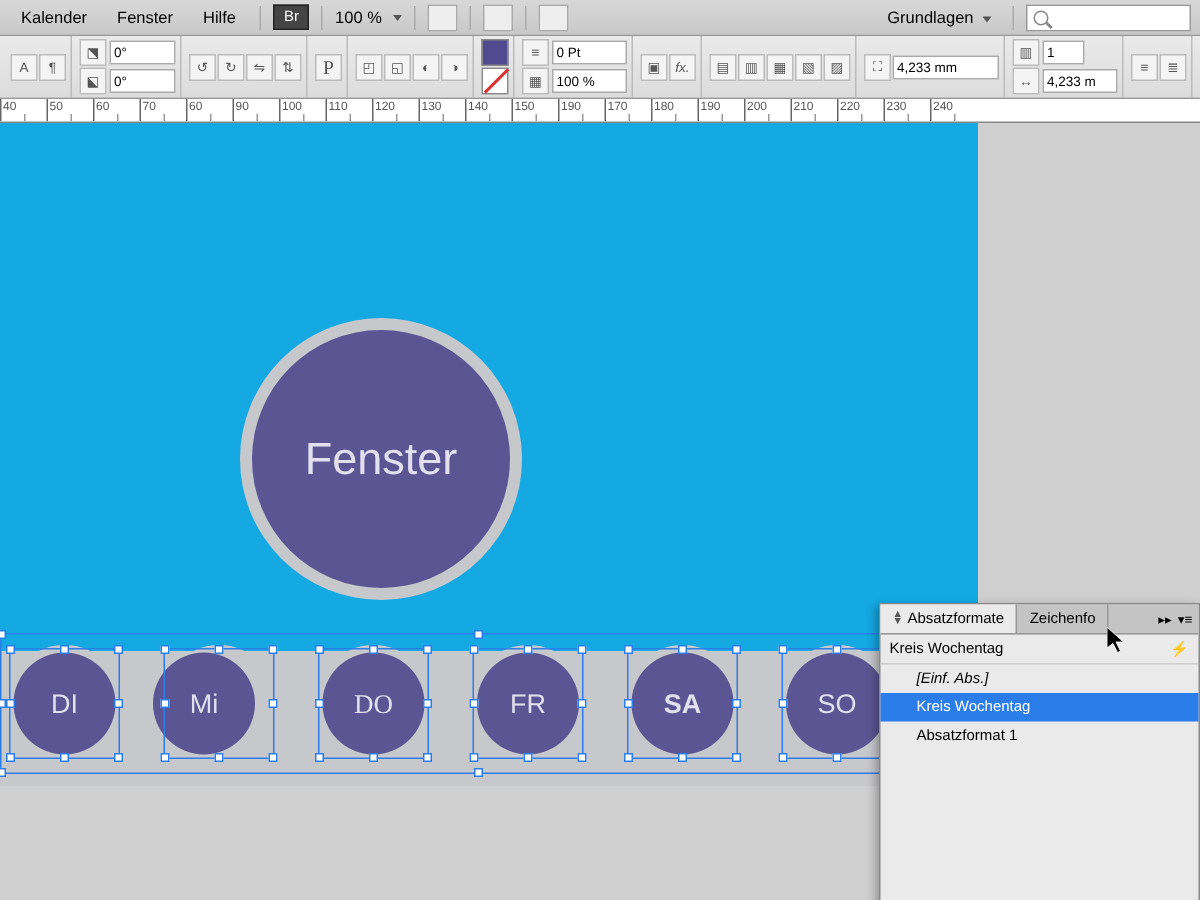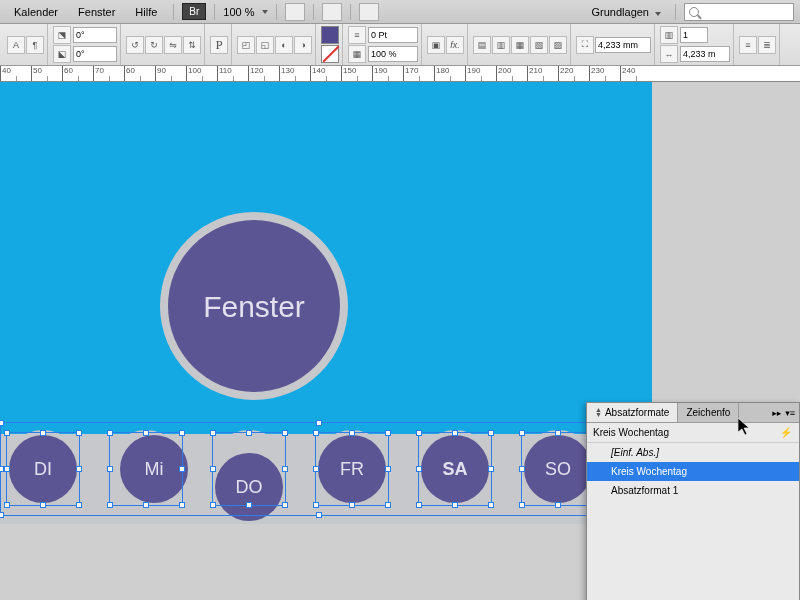--- a/index.html
+++ b/index.html
@@ -149,21 +149,21 @@
   </div>
   <div class="group">
     <div class="icon-btn">▤</div>
     <div class="icon-btn">▥</div>
     <div class="icon-btn">▦</div>
     <div class="icon-btn">▧</div>
     <div class="icon-btn">▨</div>
   </div>
   <div class="group">
     <div class="icon-btn">⛶</div>
-    <div class="field" style="width:56px">4,233 mm</div>
+    <div class="field" style="width:71px">4,233 mm</div>
   </div>
   <div class="group">
     <div class="stack">
       <div class="row">
           <div class="icon-btn">▥</div>
           <div class="field" style="width:28px">1</div>
         </div>
       <div class="row">
           <div class="icon-btn">↔</div>
           <div class="field" style="width:50px">4,233 m</div>
@@ -217,33 +217,33 @@
         <div class="handle" style="left:-3px;top:-3px"></div>
         <div class="handle" style="right:-3px;top:-3px"></div>
         <div class="handle" style="left:-3px;bottom:-3px"></div>
         <div class="handle" style="right:-3px;bottom:-3px"></div>
         <div class="handle" style="left:50%;top:-3px;margin-left:-3px"></div>
         <div class="handle" style="left:50%;bottom:-3px;margin-left:-3px"></div>
         <div class="handle" style="left:-3px;top:50%;margin-top:-3px"></div>
         <div class="handle" style="right:-3px;top:50%;margin-top:-3px"></div>
       </div>
       <div class="day-outer" style="left: 107px; top: 348px;"></div>
-      <div class="day-circle" style="left: 120px; top: 353px;">Mi</div>
+      <div class="day-circle" style="left: 102px; top: 353px;">Mi</div>
       <div class="selection-box" style="left: 109px; top: 350px; width: 74px; height: 74px;">
         <div class="handle" style="left:-3px;top:-3px"></div>
         <div class="handle" style="right:-3px;top:-3px"></div>
         <div class="handle" style="left:-3px;bottom:-3px"></div>
         <div class="handle" style="right:-3px;bottom:-3px"></div>
         <div class="handle" style="left:50%;top:-3px;margin-left:-3px"></div>
         <div class="handle" style="left:50%;bottom:-3px;margin-left:-3px"></div>
         <div class="handle" style="left:-3px;top:50%;margin-top:-3px"></div>
         <div class="handle" style="right:-3px;top:50%;margin-top:-3px"></div>
       </div>
       <div class="day-outer" style="left: 210px; top: 348px;"></div>
-      <div class="day-circle" style="left: 215px; top: 371px;">DO</div>
+      <div class="day-circle" style="left: 215px; top: 353px; font-family: Liberation Serif, serif;">DO</div>
       <div class="selection-box" style="left: 212px; top: 350px; width: 74px; height: 74px;">
         <div class="handle" style="left:-3px;top:-3px"></div>
         <div class="handle" style="right:-3px;top:-3px"></div>
         <div class="handle" style="left:-3px;bottom:-3px"></div>
         <div class="handle" style="right:-3px;bottom:-3px"></div>
         <div class="handle" style="left:50%;top:-3px;margin-left:-3px"></div>
         <div class="handle" style="left:50%;bottom:-3px;margin-left:-3px"></div>
         <div class="handle" style="left:-3px;top:50%;margin-top:-3px"></div>
         <div class="handle" style="right:-3px;top:50%;margin-top:-3px"></div>
       </div>

